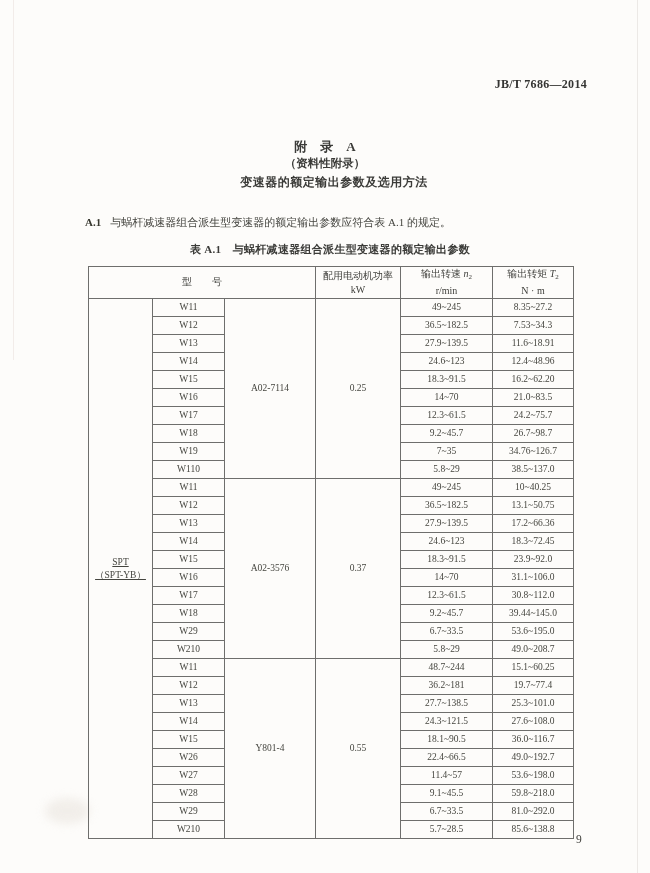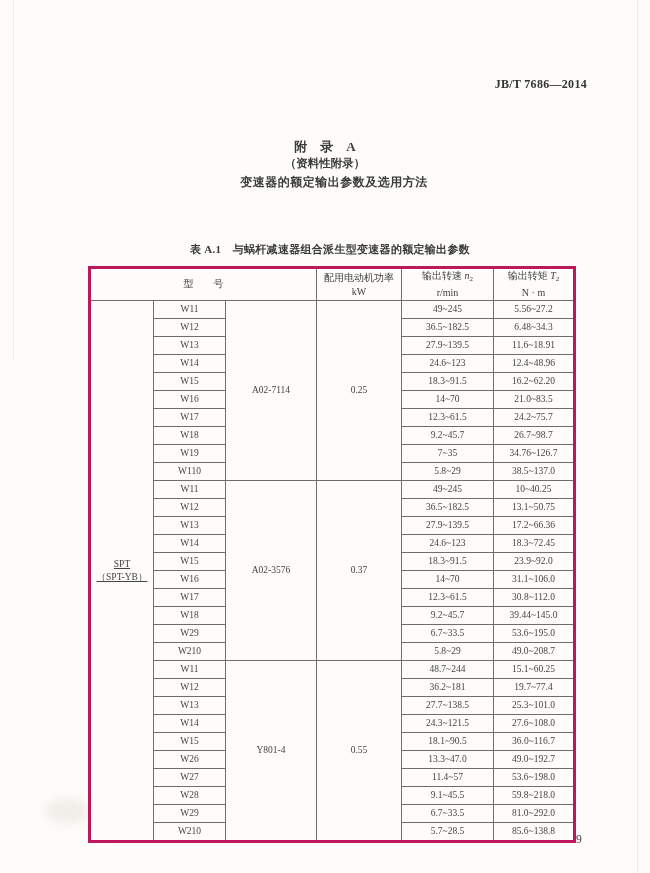--- a/index.html
+++ b/index.html
@@ -53,21 +53,21 @@
   }
   .clause b { margin-right: 9px; color: #38382f; }
   .table-caption {
     position: absolute; top: 242px; left: 0; width: 660px;
     text-align: center; font-size: 11px; font-weight: bold; color: #3b3b38;
     letter-spacing: .3px;
   }
   .table-wrap { position: absolute; top: 266px; left: 88px; }
   table.output-table {
     border-collapse: collapse; table-layout: fixed; width: 485px;
-    border: 3px solid #be185d;
+    border: 1px solid #be185d;
   }
   table.output-table th, table.output-table td {
     border: 1px solid #6e6e6c;
     padding: 0;
     text-align: center; vertical-align: middle;
     font-weight: normal;
     font-size: 9.5px; line-height: 1.25; color: #45453f;
     overflow: hidden; white-space: nowrap;
   }
   table.output-table thead th { height: 31px; font-size: 10px; color: #3e3e3a; }
@@ -88,20 +88,23 @@
   <div class="scan-line-left"></div>
   <div class="scan-line-right"></div>
   <div class="scan-smudge"></div>
 
   <div class="doc-header">JB/T 7686—2014</div>
 
   <div class="appendix-title">附　录　A</div>
   <div class="appendix-subtitle">（资料性附录）</div>
   <div class="appendix-heading">变速器的额定输出参数及选用方法</div>
 
+  <div class="clause">
+    <b>A.1</b><span>与蜗杆减速器组合派生型变速器的额定输出参数应符合表 A.1 的规定。</span>
+  </div>
 
   <div class="table-caption">表 A.1　与蜗杆减速器组合派生型变速器的额定输出参数</div>
 
   <div class="table-wrap">
     <table class="output-table">
       <colgroup>
         <col style="width:64px">
           <col style="width:72px">
           <col style="width:91px">
         <col style="width:85px">
@@ -128,26 +131,26 @@
       <tbody>
           <tr>
             <td rowspan="30" class="group-cell">
               <div>SPT</div>
               <div>（SPT-YB）</div>
             </td>
             <td>W11</td>
             <td rowspan="10">A02-7114</td>
             <td rowspan="10">0.25</td>
             <td>49~245</td>
-            <td>5.56~27.2</td>
+            <td>8.35~27.2</td>
           </tr>
           <tr>
             <td>W12</td>
             <td>36.5~182.5</td>
-            <td>6.48~34.3</td>
+            <td>7.53~34.3</td>
           </tr>
           <tr>
             <td>W13</td>
             <td>27.9~139.5</td>
             <td>11.6~18.91</td>
           </tr>
           <tr>
             <td>W14</td>
             <td>24.6~123</td>
             <td>12.4~48.96</td>
@@ -256,21 +259,21 @@
             <td>24.3~121.5</td>
             <td>27.6~108.0</td>
           </tr>
           <tr>
             <td>W15</td>
             <td>18.1~90.5</td>
             <td>36.0~116.7</td>
           </tr>
           <tr>
             <td>W26</td>
-            <td>13.3~47.0</td>
+            <td>22.4~66.5</td>
             <td>49.0~192.7</td>
           </tr>
           <tr>
             <td>W27</td>
             <td>11.4~57</td>
             <td>53.6~198.0</td>
           </tr>
           <tr>
             <td>W28</td>
             <td>9.1~45.5</td>

